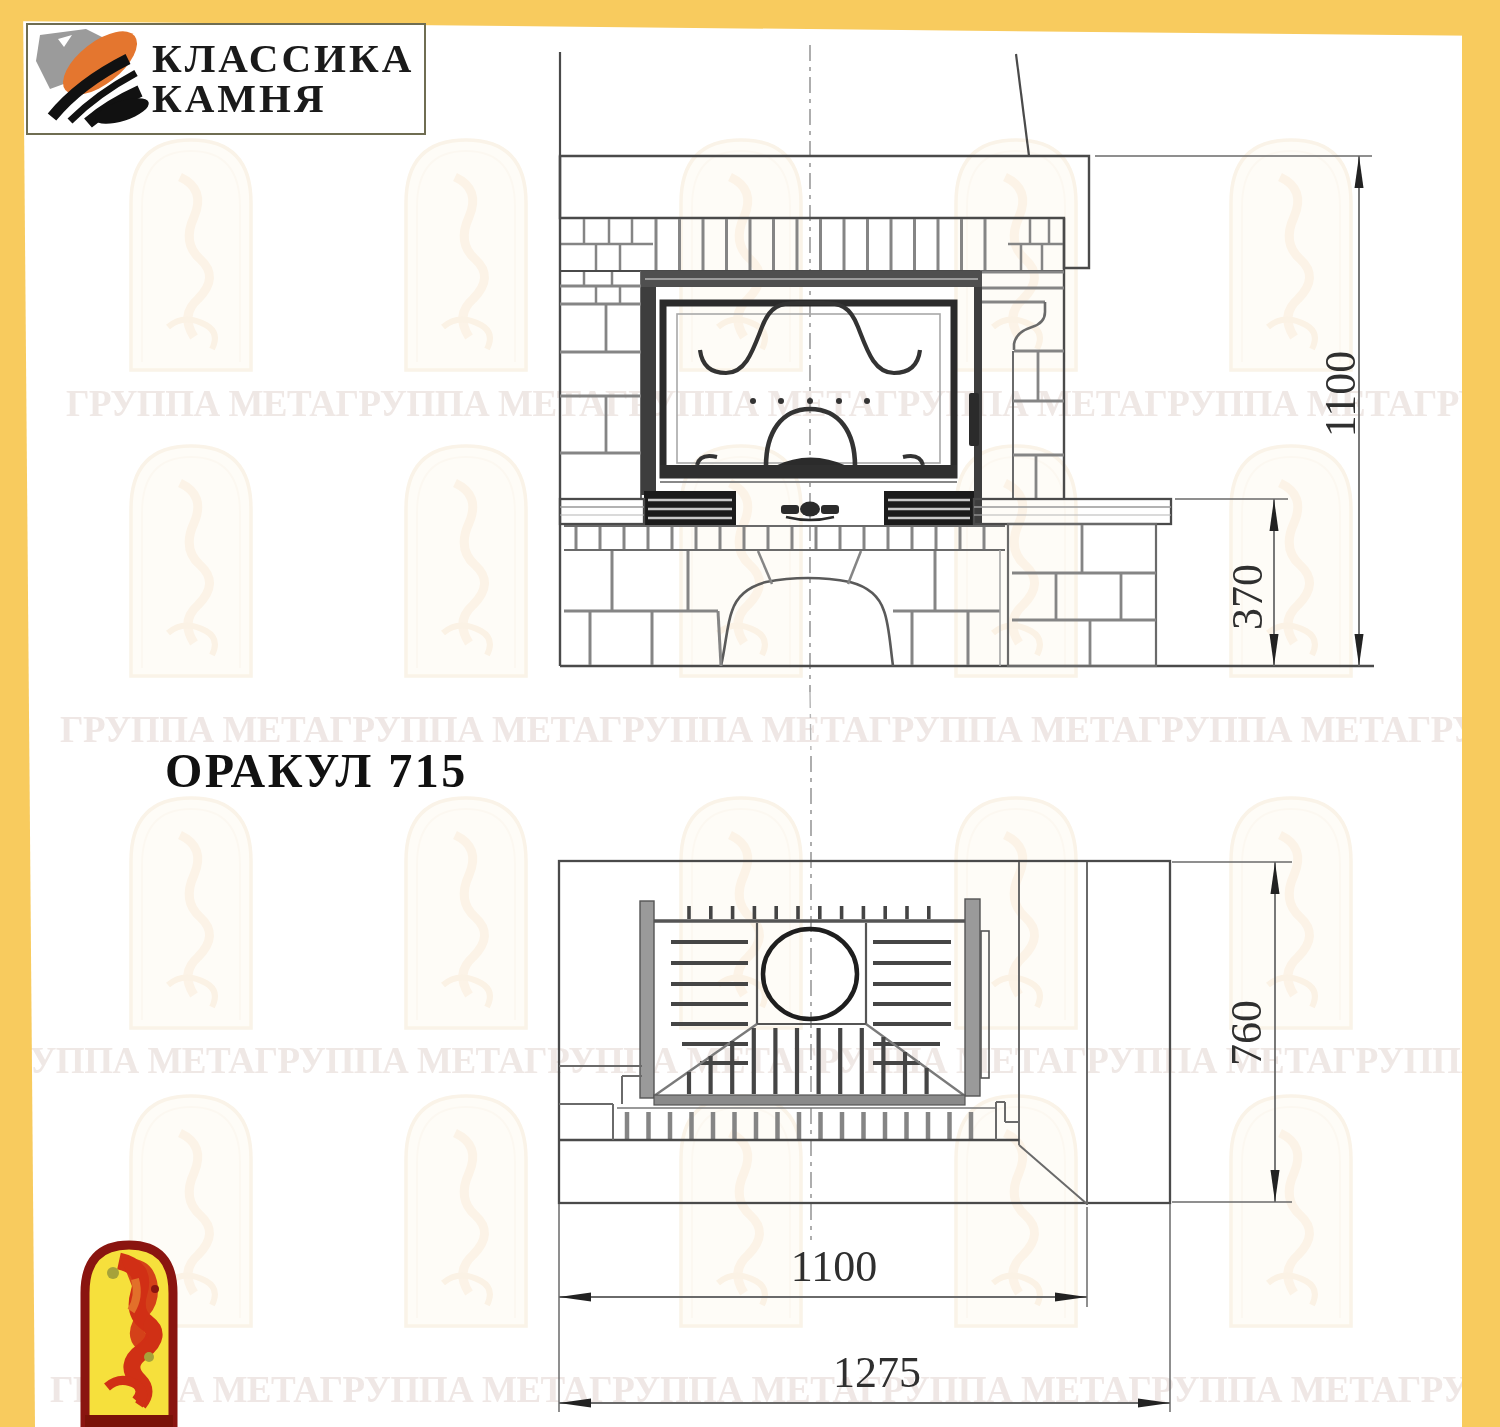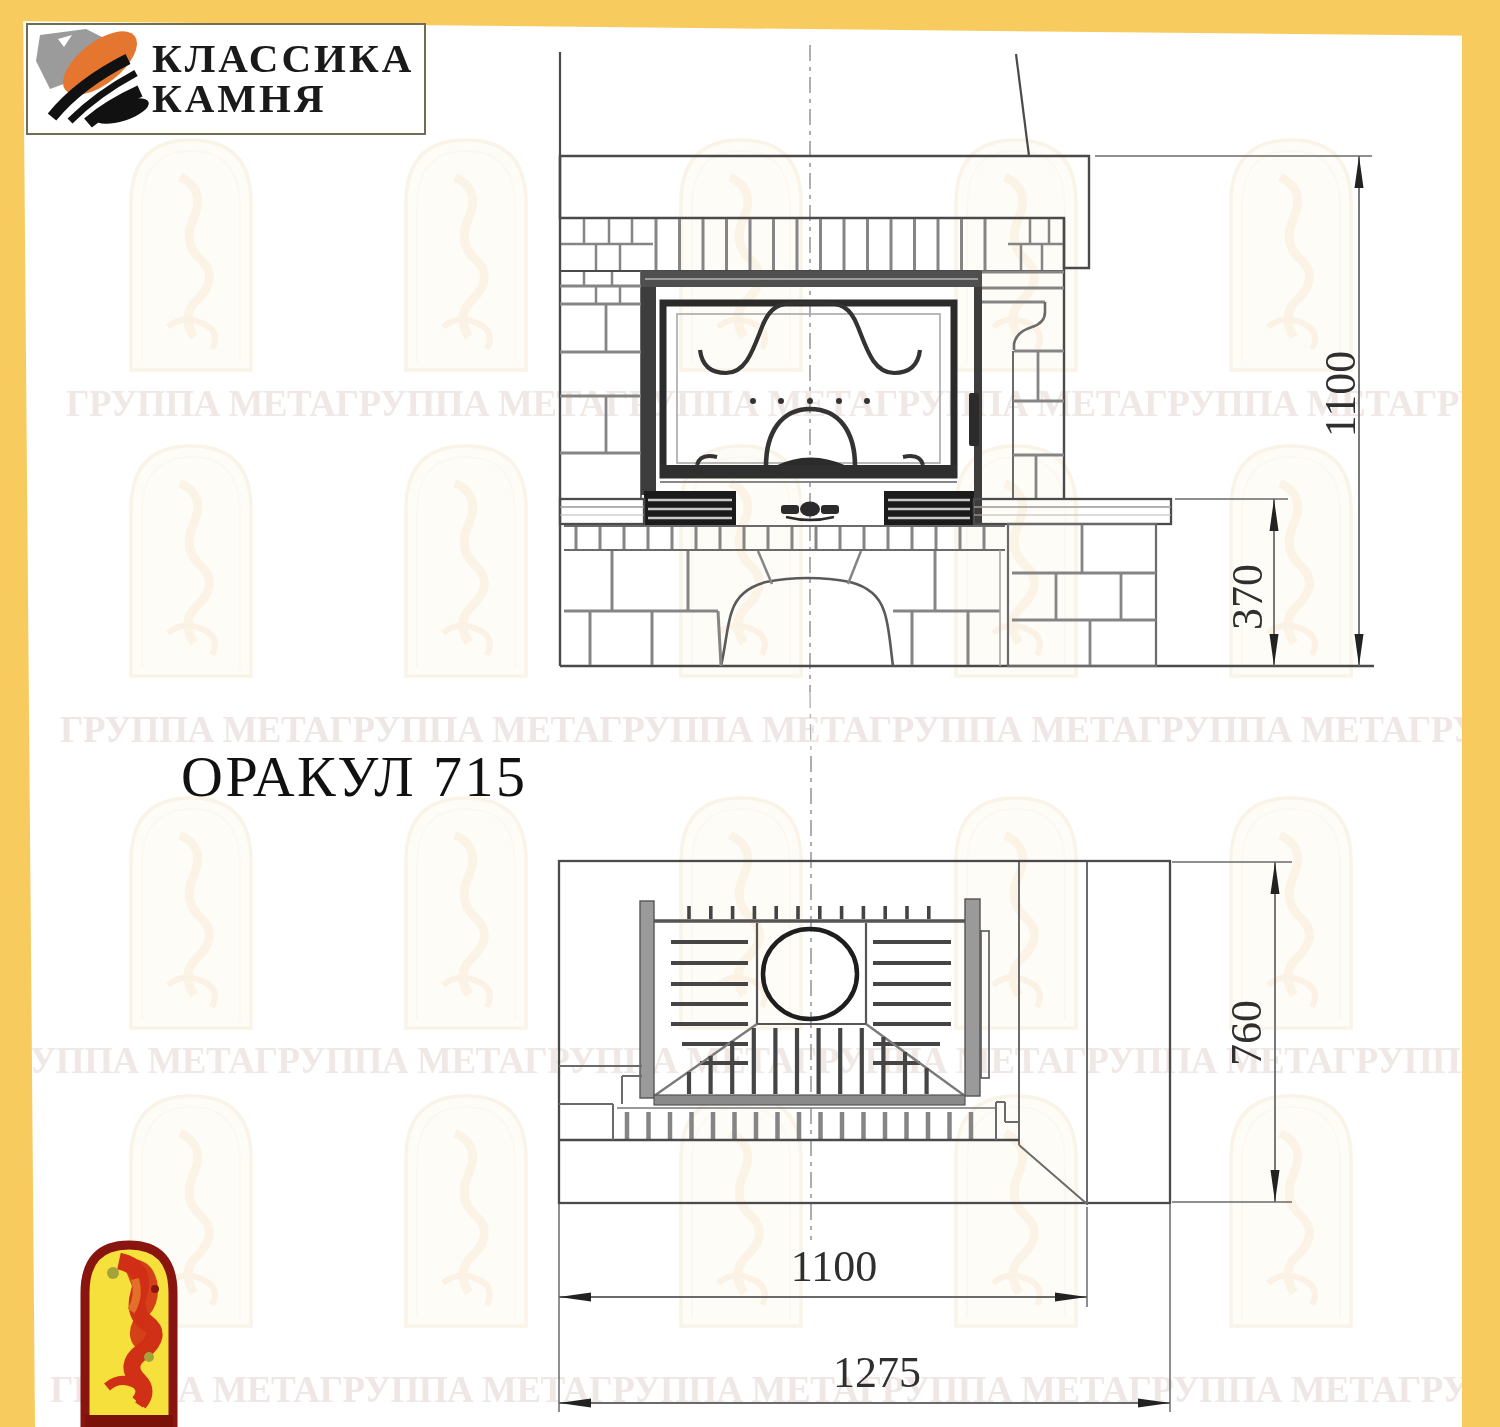--- a/index.html
+++ b/index.html
@@ -367,21 +367,21 @@
 <path d="M26 94 C44 72 70 52 102 36" stroke="#111" stroke-width="11" fill="none"></path>
 <path d="M44 98 C62 80 84 64 110 50" stroke="#111" stroke-width="7" fill="none"></path>
 <path d="M62 100 C76 88 92 78 114 68" stroke="#111" stroke-width="12" fill="none"></path>
 <ellipse cx="96" cy="88" rx="28" ry="10" transform="rotate(-18 96 88)" fill="#111"></ellipse>
 
 <text x="126" y="49" font-family="Liberation Serif" font-weight="bold" font-size="41" letter-spacing="3" fill="#1a1a1a">КЛАССИКА</text>
 
 <text x="126" y="89" font-family="Liberation Serif" font-weight="bold" font-size="41" letter-spacing="3" fill="#1a1a1a">КАМНЯ</text>
 </svg>
 
-<div class="abs" style="left:181px;top:743px;font-family:'Liberation Serif',serif;font-weight:normal;font-size:58px;letter-spacing:2.5px;color:#111;">ОРАКУЛ 715</div>
+<div class="abs" style="left:165px;top:743px;font-family:'Liberation Serif',serif;font-weight:bold;font-size:48px;letter-spacing:2.5px;color:#111;">ОРАКУЛ 715</div>
 
 <svg class="abs" style="left:77px;top:1237px" width="104" height="190" viewBox="0 0 104 190">
 <path d="M8 190 L8 56 Q8 8 52 8 Q96 8 96 56 L96 190 Z" fill="#f6e03c" stroke="#8a1510" stroke-width="9"></path>
 <path d="M42 24 Q70 30 62 56 Q56 76 70 86 Q86 98 66 114 Q46 128 62 144 Q72 154 62 166" fill="none" stroke="#d03015" stroke-width="17"></path>
       <path d="M44 22 Q74 18 80 44 Q84 64 72 78 Q60 90 72 100 L60 112 Q48 100 56 84 Q64 68 56 52 Q50 36 44 22 Z" fill="#d03015" opacity="0.9"></path>
 <path d="M58 42 Q63 60 54 74" fill="none" stroke="#e2702a" stroke-width="8"></path>
 <path d="M30 150 Q44 138 60 148 Q70 156 62 168" fill="none" stroke="#d03015" stroke-width="9"></path>
 <circle cx="36" cy="36" r="6" fill="#a6a23a"></circle>
 <circle cx="72" cy="120" r="5" fill="#a6a23a"></circle>
 <circle cx="78" cy="52" r="4" fill="#8a1510"></circle>

